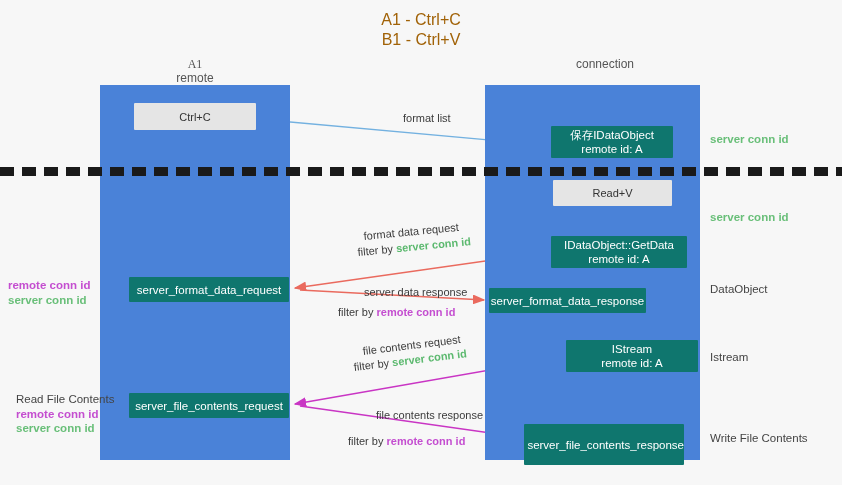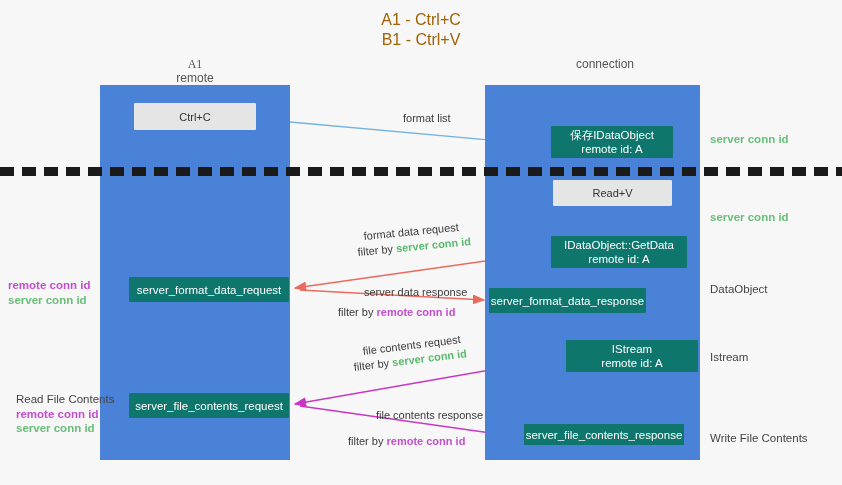--- a/index.html
+++ b/index.html
@@ -100,21 +100,21 @@
   .node .ln { display: block; }
 
   #node-ctrl-c          { left: 134px; top: 103px;  width: 122px; height: 27px; }
   #node-save-idataobject{ left: 551px; top: 126px;  width: 122px; height: 32px; }
   #node-ctrl-v          { left: 553px; top: 180px;  width: 119px; height: 26px; }
   #node-getdata         { left: 551px; top: 236px;  width: 136px; height: 32px; }
   #node-fmt-req         { left: 129px; top: 277px;  width: 160px; height: 25px; }
   #node-fmt-resp        { left: 489px; top: 288px;  width: 157px; height: 25px; }
   #node-istream         { left: 566px; top: 340px;  width: 132px; height: 32px; }
   #node-file-req        { left: 129px; top: 393px;  width: 160px; height: 25px; }
-  #node-file-resp       { left: 524px; top: 424px;  width: 160px; height: 21px; }
+  #node-file-resp       { left: 524px; top: 424px;  width: 160px; height: 41px; align-items: flex-end; }
 
   
   .right-note {
     position: absolute;
     font-size: 11.5px;
     line-height: 14px;
     color: #444444;
     white-space: nowrap;
   }
   .right-note.green-txt { color: #69bf79; font-weight: bold; }

